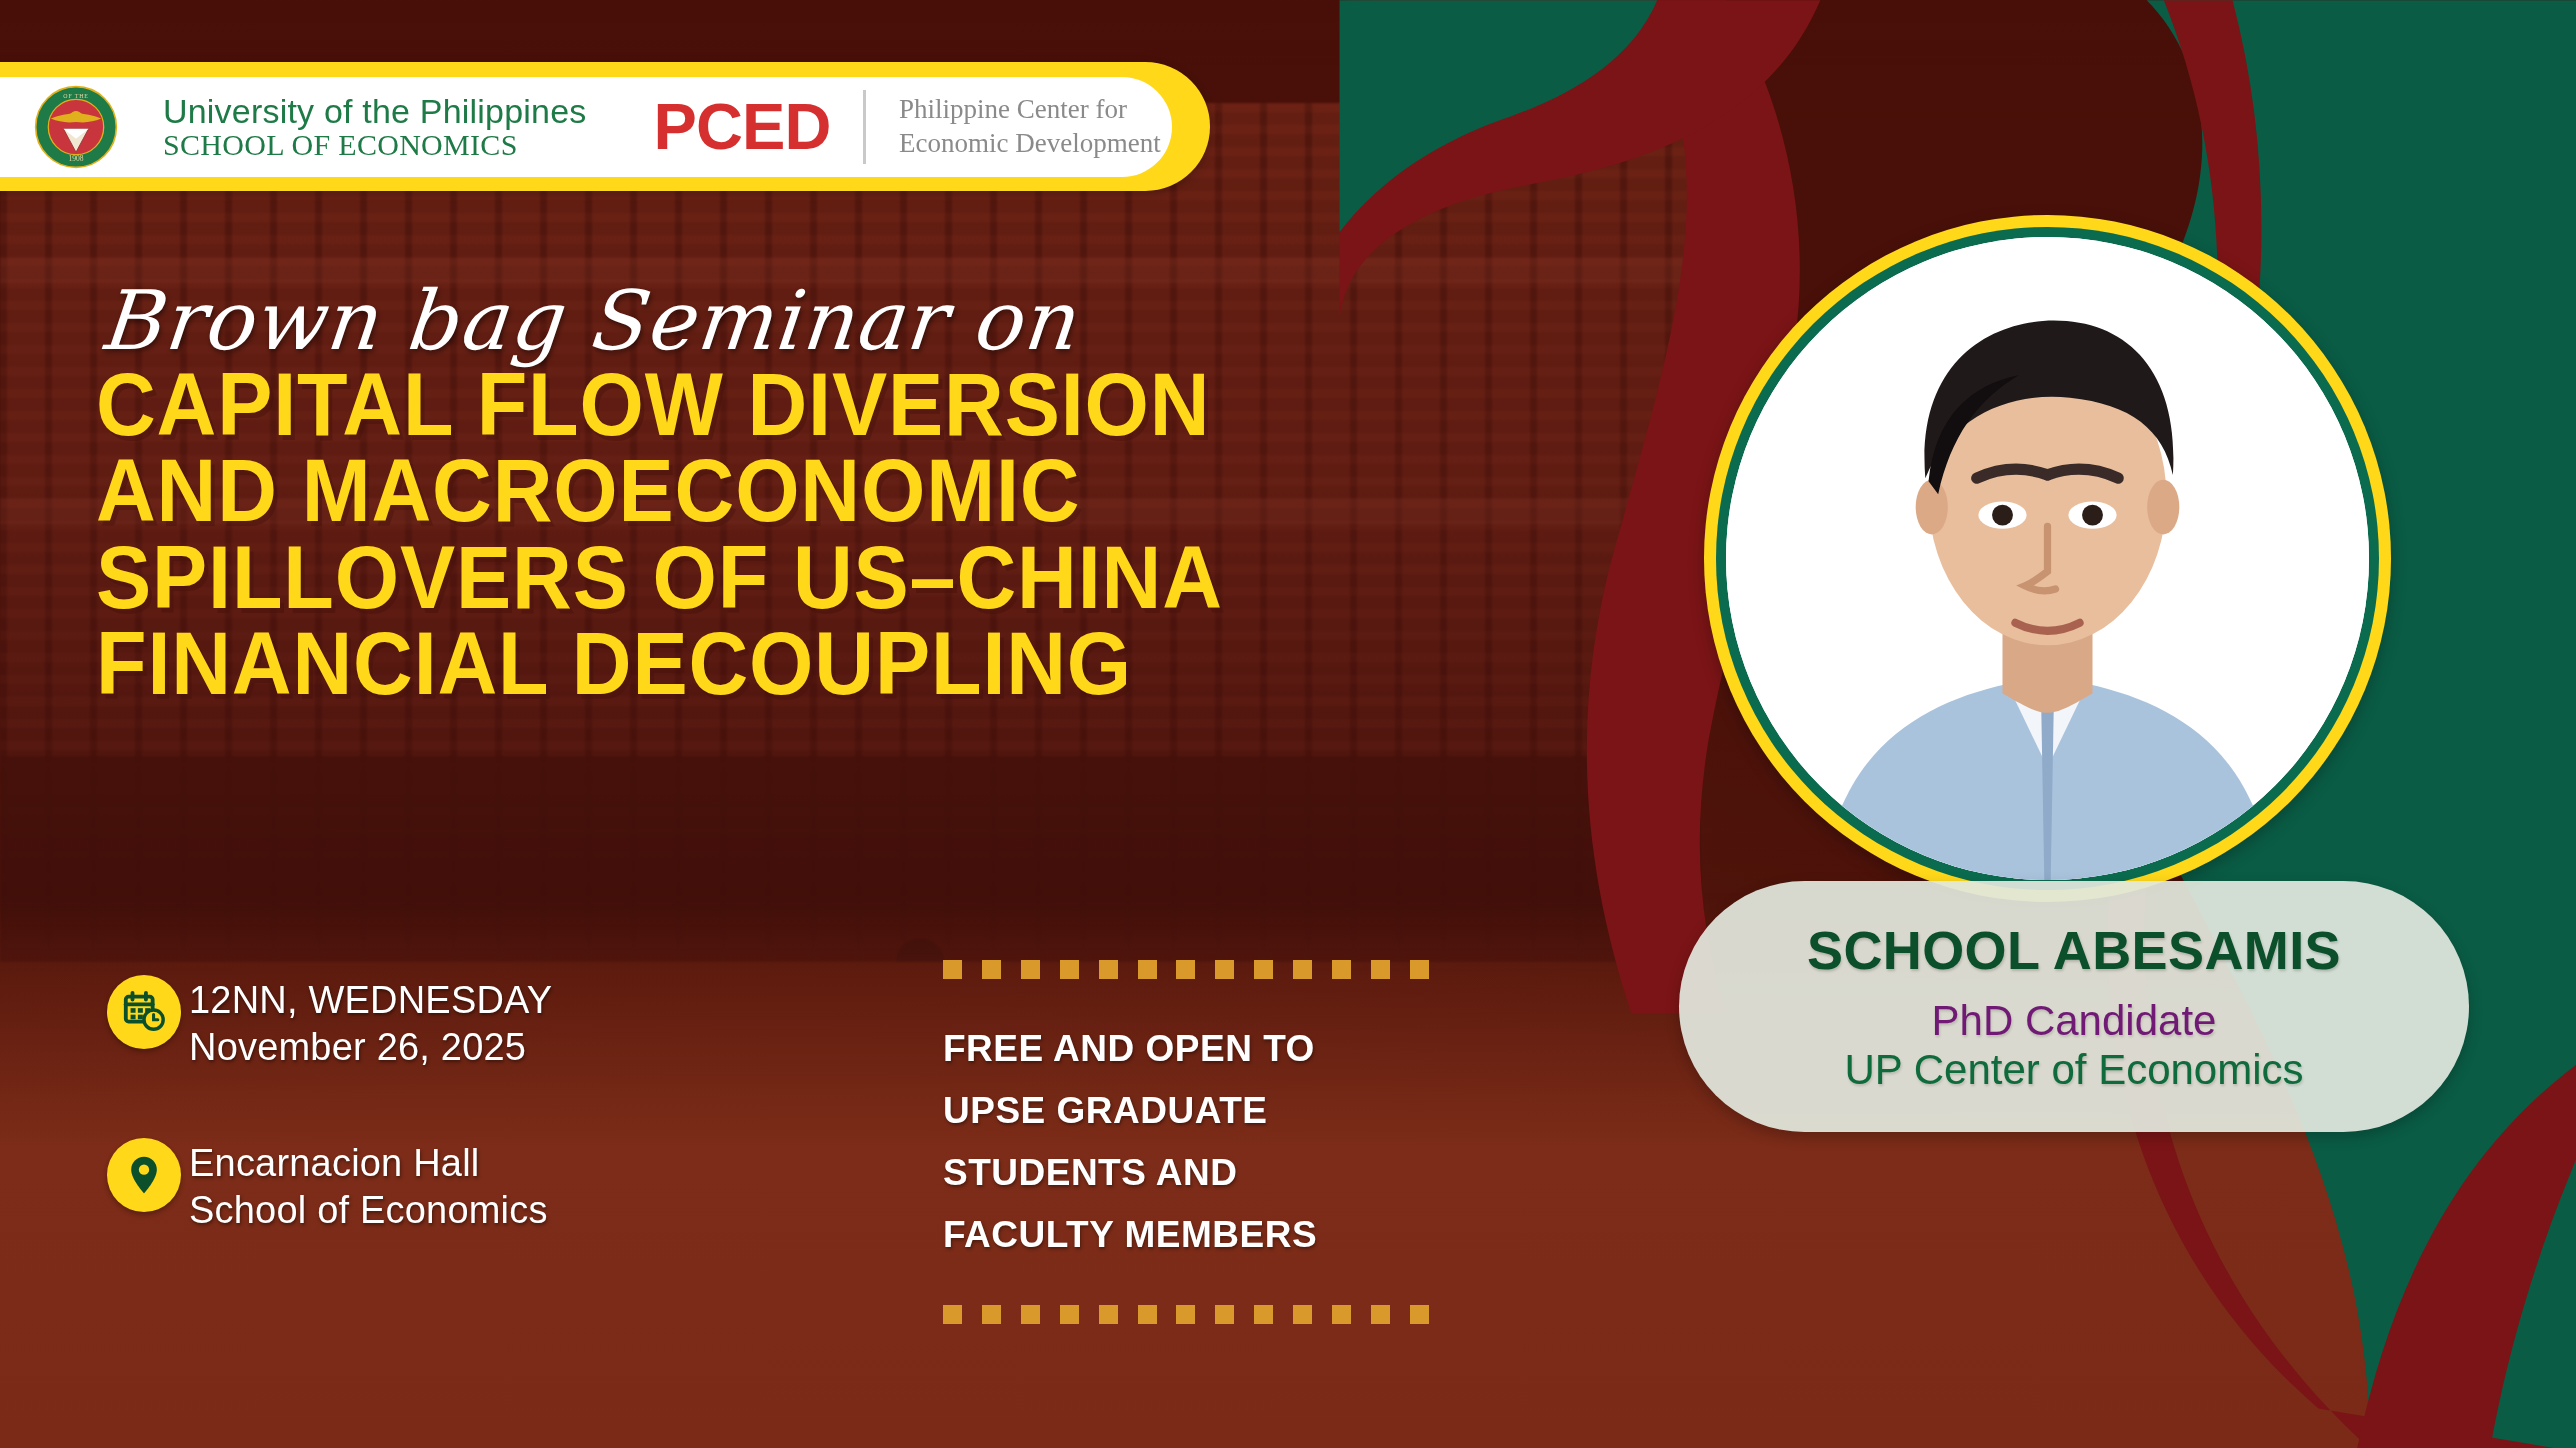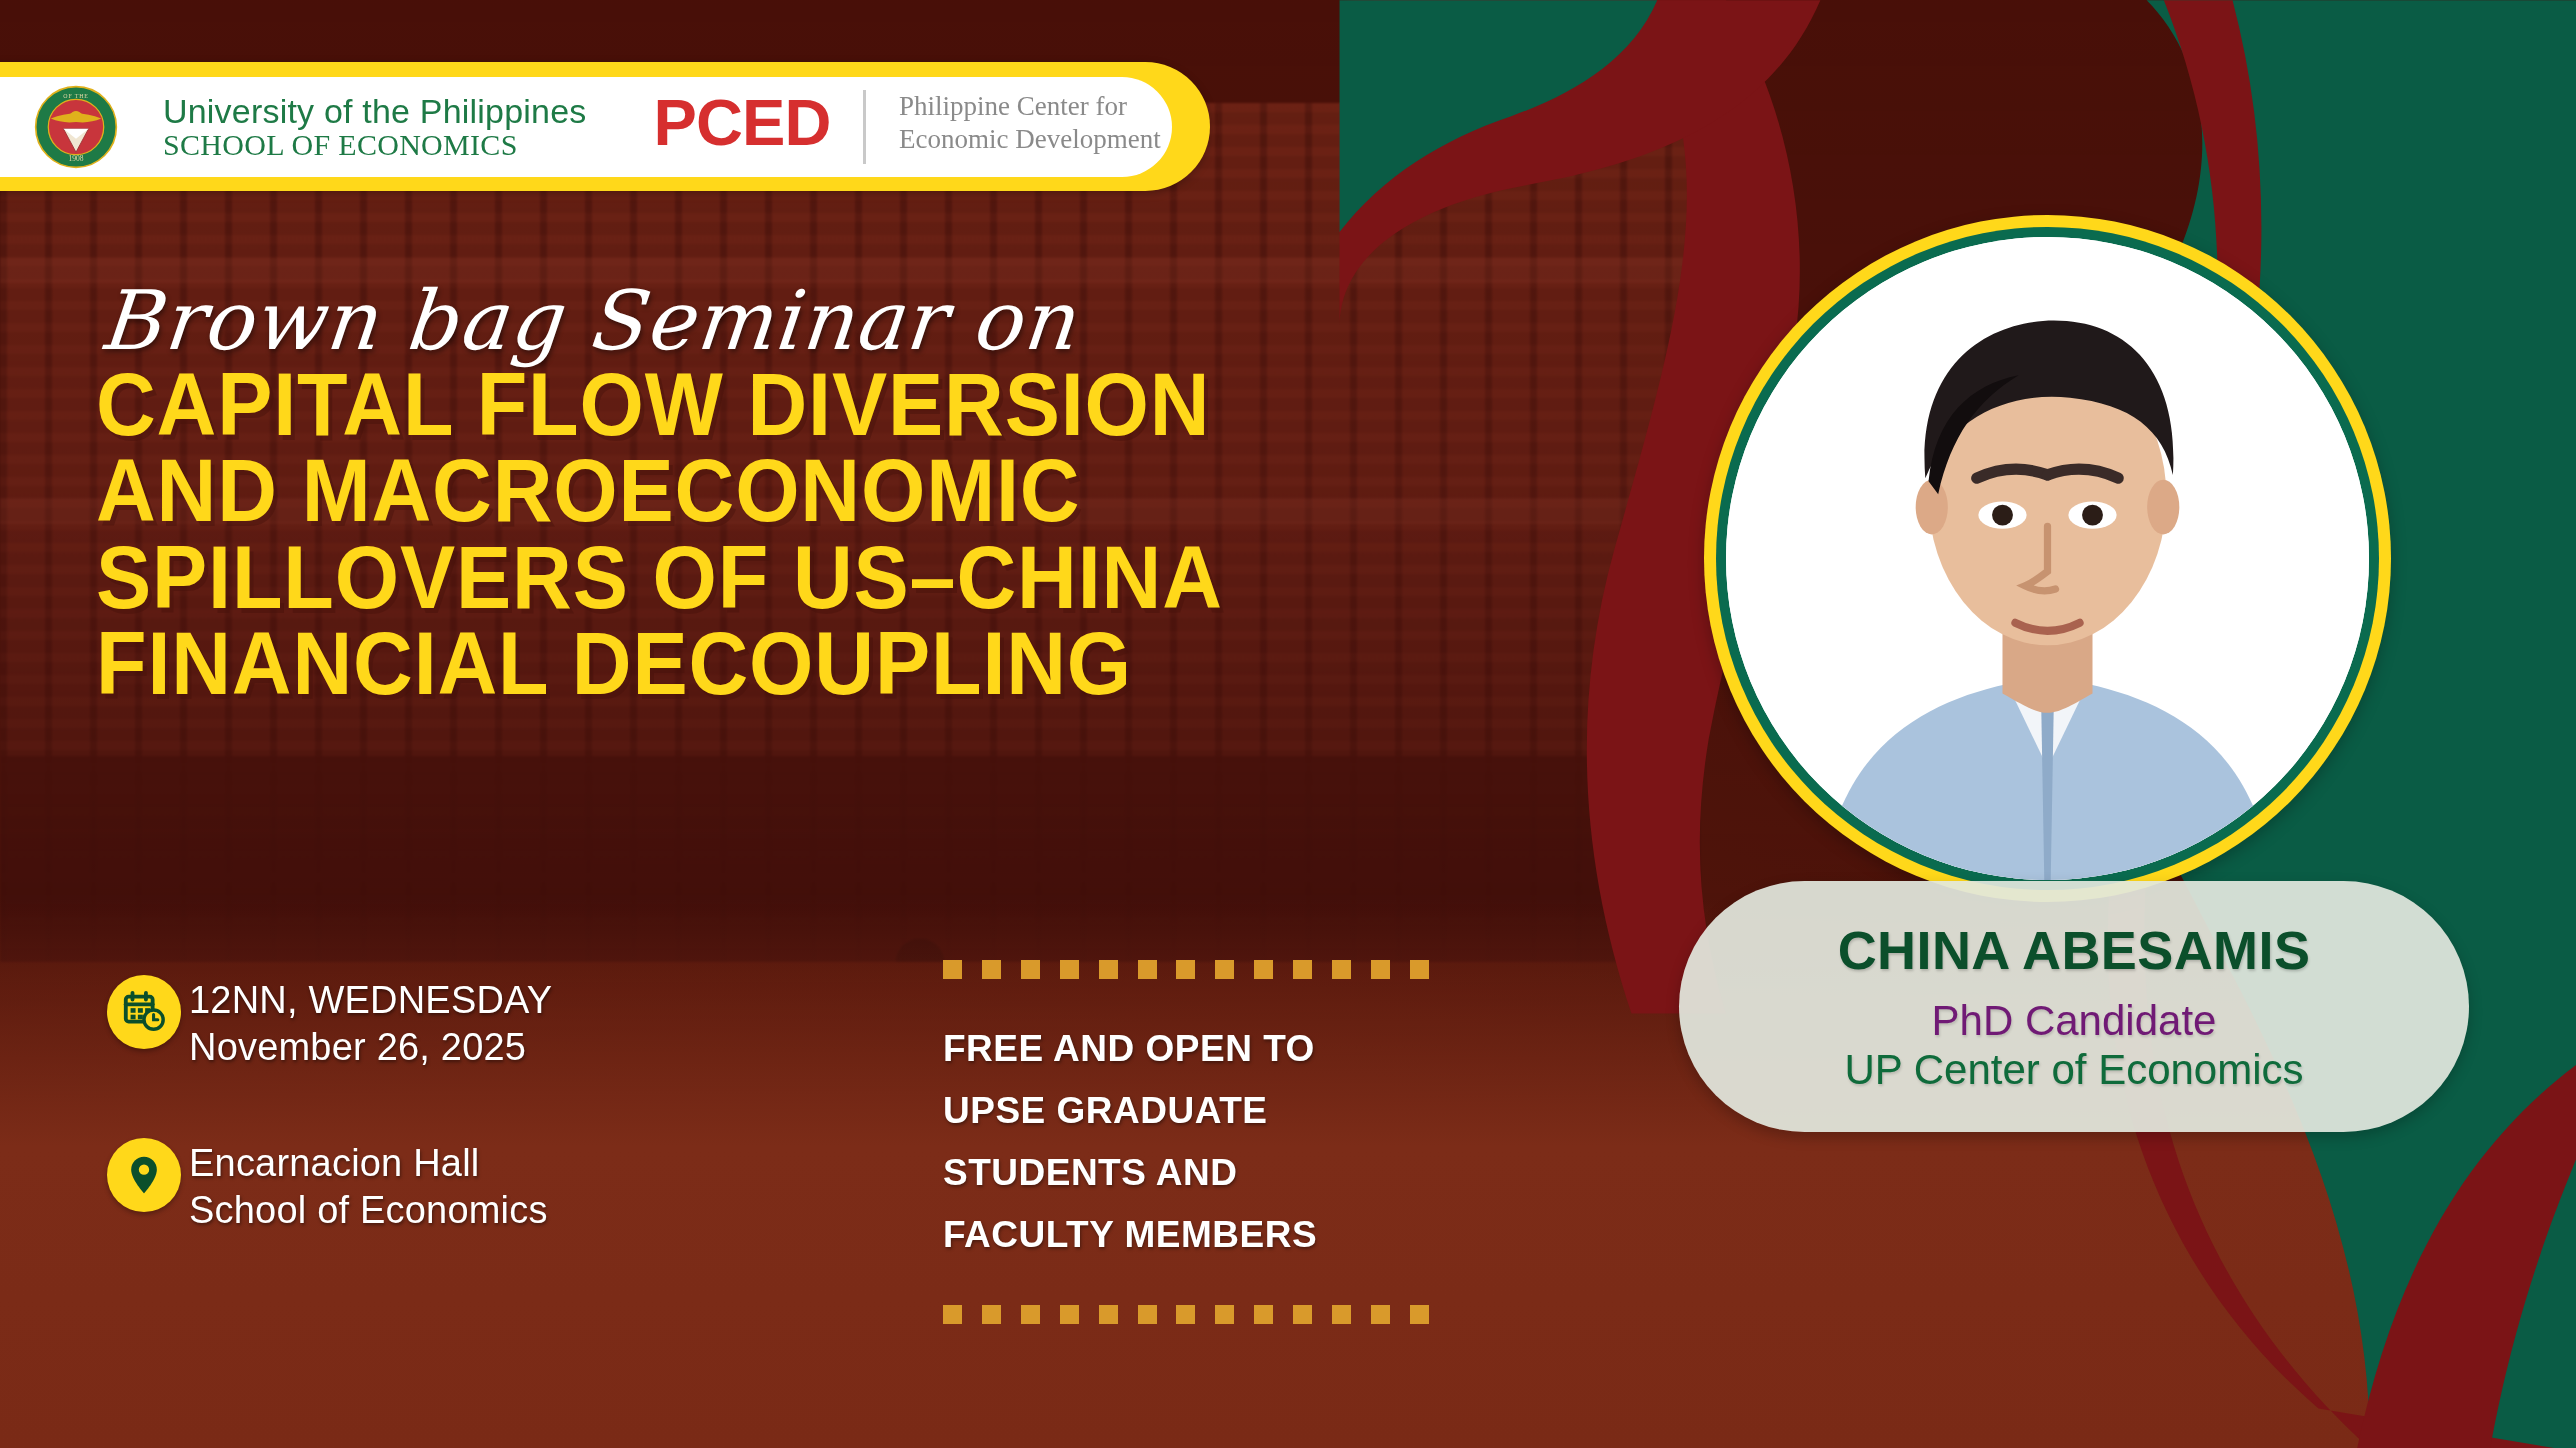--- a/index.html
+++ b/index.html
@@ -81,21 +81,21 @@
     background:#ffffff;
     border-radius:0 77px 77px 0;
     display:flex;align-items:center;
     padding-left:86px;
     gap:45px;
   }
   .seal{width:84px;height:84px;flex:0 0 auto;position:relative;}
   .up-text{line-height:1.06;}
   .up-text .l1{font-family:Liberation Sans, sans-serif;font-size:34px;color:#1e7a46;letter-spacing:0.2px;}
   .up-text .l2{font-family:"Liberation Serif", serif;font-size:30px;color:#1e7a46;letter-spacing:0.3px;font-weight:400;}
-  .pced{display:flex;gap:33px;margin-left:22px;}
+  .pced{display:flex;align-items:center;gap:33px;margin-left:22px;}
   .pced-mark{font-family:"Liberation Sans", sans-serif;font-weight:700;font-size:65px;color:#d62f2f;letter-spacing:-0.9px;line-height:1;}
   .pced-rule{width:2.6px;height:74px;background:#c9c9c9;}
   .pced-sub{font-size:27px;line-height:1.25;color:#8a8a8a;font-family:Liberation Serif, serif;}
 
   
   .script{
     position:absolute;left:107px;top:273px;
     font-family:"DejaVu Serif", serif;
     font-style:italic;
     font-size:82px;
@@ -368,19 +368,19 @@
         <path d="M200 180 v28 q-9 7 -14 9 q10 5 19 2" stroke="#c79370" stroke-width="4.5" fill="none" stroke-linecap="round"></path>
 
         <path d="M180 240 q20 10 40 0" stroke="#a9624f" stroke-width="5" fill="none" stroke-linecap="round"></path>
 
         <path d="M168 252 q32 18 64 0 q-32 26 -64 0 z" fill="#dba e8b" opacity="0"></path>
       </svg>
     </div>
   </div>
 
   <div class="nameplate">
-    <div class="sp-name">CHINA ABESAMIS</div>
+    <div class="sp-name">SCHOOL ABESAMIS</div>
     <div class="sp-role">PhD Candidate</div>
     <div class="sp-aff">UP Center of Economics</div>
   </div>
 
 </div>
 
 
 </body></html>

